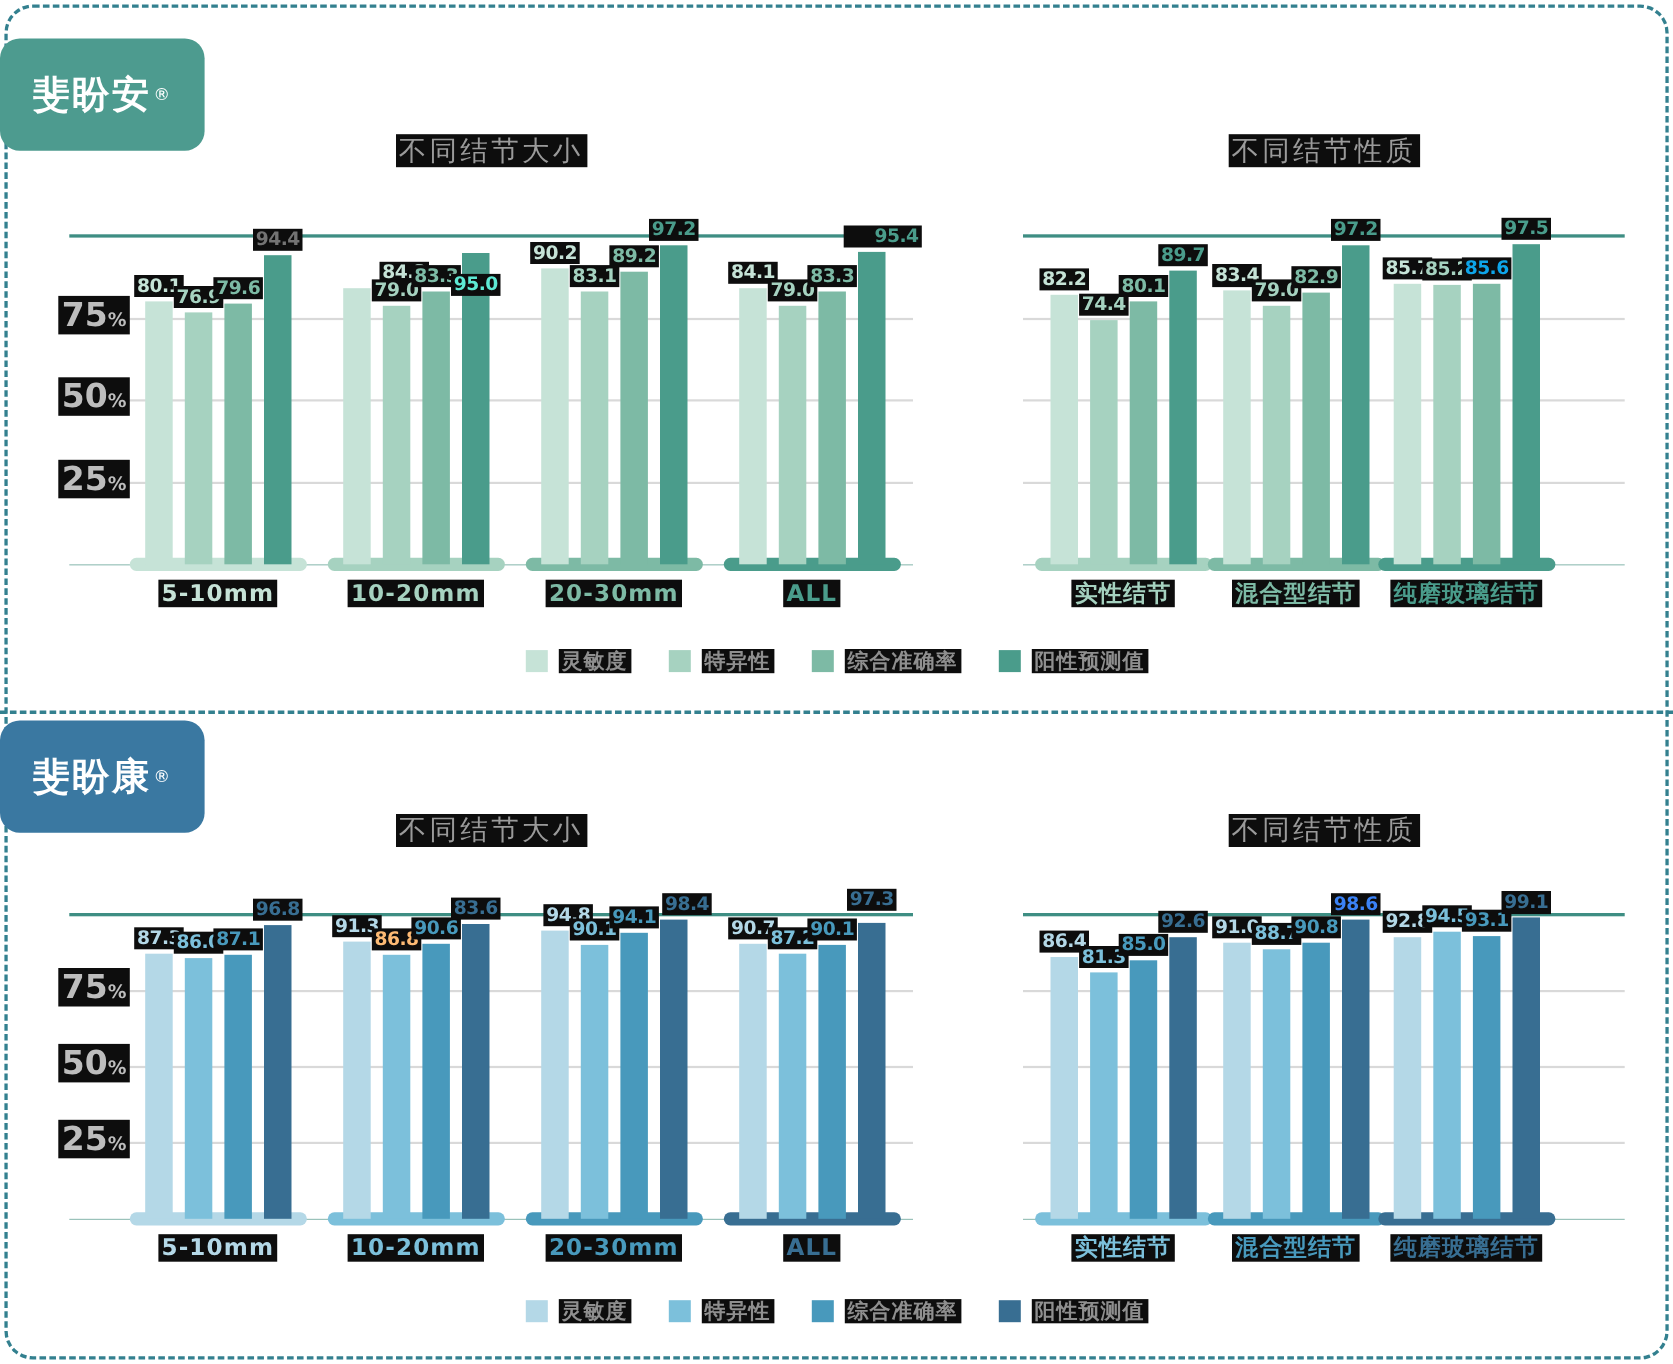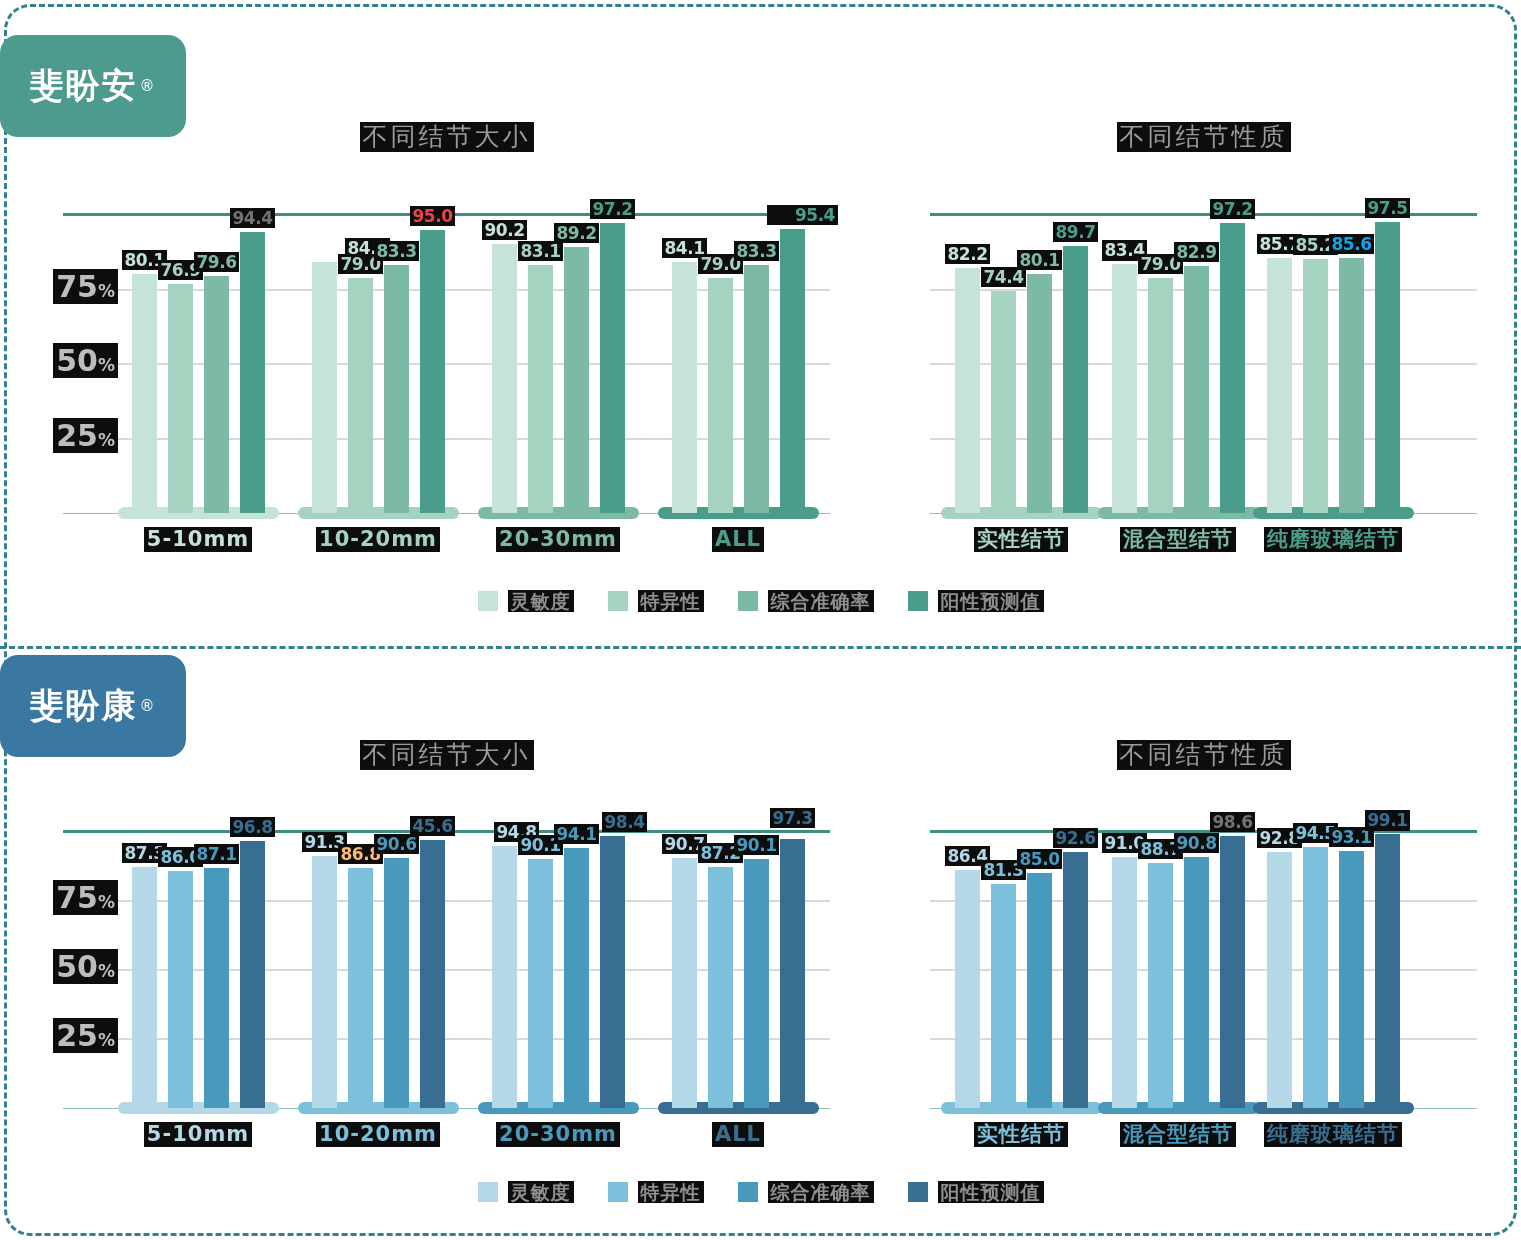--- a/index.html
+++ b/index.html
@@ -68,21 +68,21 @@
       <div class="val-label" style="left: 227px; top: 207.688px;"><div class="chip" style="color: #737373;">94.4</div></div>
       <div class="cat-label" style="left: 92px; top: 527px;"><div class="chip" style="color: rgb(198, 227, 215);">5-10mm</div></div>
       <div class="pedestal" style="left: 298px; top: 507px; width: 161px; background: rgb(166, 210, 192);"></div>
       <div class="bar" style="left: 312px; top: 262.084px; width: 25px; height: 250.916px; background: rgb(198, 227, 215);"></div>
       <div class="val-label" style="left: 299px; top: 238.084px; margin-left: 43px;"><div class="chip" style="color: rgb(198, 227, 215);">84.2</div></div>
       <div class="bar" style="left: 348px; top: 277.58px; width: 25px; height: 235.42px; background: rgb(166, 210, 192);"></div>
       <div class="val-label" style="left: 335px; top: 253.58px;"><div class="chip" style="color: rgb(166, 210, 192);">79.0</div></div>
       <div class="bar" style="left: 384px; top: 264.766px; width: 25px; height: 248.234px; background: rgb(125, 186, 165);"></div>
       <div class="val-label" style="left: 371px; top: 240.766px;"><div class="chip" style="color: rgb(125, 186, 165);">83.3</div></div>
       <div class="bar" style="left: 420px; top: 229.9px; width: 25px; height: 283.1px; background: rgb(74, 156, 139);"></div>
-      <div class="val-label" style="left: 407px; top: 205.9px;"><div class="chip" style="color: #ef4444;">95.0</div></div>
+      <div class="val-label" style="left: 407px; top: 205.9px;"><div class="chip" style="color: #5eead4; margin-top: 43px;">95.0</div></div>
       <div class="cat-label" style="left: 272px; top: 527px;"><div class="chip" style="color: rgb(166, 210, 192);">10-20mm</div></div>
       <div class="pedestal" style="left: 478px; top: 507px; width: 161px; background: rgb(125, 186, 165);"></div>
       <div class="bar" style="left: 492px; top: 244.204px; width: 25px; height: 268.796px; background: rgb(198, 227, 215);"></div>
       <div class="val-label" style="left: 479px; top: 220.204px;"><div class="chip" style="color: rgb(198, 227, 215);">90.2</div></div>
       <div class="bar" style="left: 528px; top: 265.362px; width: 25px; height: 247.638px; background: rgb(166, 210, 192);"></div>
       <div class="val-label" style="left: 515px; top: 241.362px;"><div class="chip" style="color: rgb(166, 210, 192);">83.1</div></div>
       <div class="bar" style="left: 564px; top: 247.184px; width: 25px; height: 265.816px; background: rgb(125, 186, 165);"></div>
       <div class="val-label" style="left: 551px; top: 223.184px;"><div class="chip" style="color: rgb(125, 186, 165);">89.2</div></div>
       <div class="bar" style="left: 600px; top: 223.344px; width: 25px; height: 289.656px; background: rgb(74, 156, 139);"></div>
       <div class="val-label" style="left: 587px; top: 199.344px;"><div class="chip" style="color: rgb(74, 156, 139);">97.2</div></div>
@@ -178,21 +178,21 @@
       <div class="val-label" style="left: 227px; top: 168.832px;"><div class="chip" style="color: rgb(56, 110, 146);">96.8</div></div>
       <div class="cat-label" style="left: 92px; top: 474px;"><div class="chip" style="color: rgb(180, 216, 231);">5-10mm</div></div>
       <div class="pedestal" style="left: 298px; top: 454px; width: 161px; background: rgb(124, 192, 219);"></div>
       <div class="bar" style="left: 312px; top: 208.012px; width: 25px; height: 251.988px; background: rgb(180, 216, 231);"></div>
       <div class="val-label" style="left: 299px; top: 184.012px;"><div class="chip" style="color: rgb(180, 216, 231);">91.3</div></div>
       <div class="bar" style="left: 348px; top: 220.432px; width: 25px; height: 239.568px; background: rgb(124, 192, 219);"></div>
       <div class="val-label" style="left: 335px; top: 196.432px;"><div class="chip" style="color: #fdba74;">86.8</div></div>
       <div class="bar" style="left: 384px; top: 209.944px; width: 25px; height: 250.056px; background: rgb(72, 153, 188);"></div>
       <div class="val-label" style="left: 371px; top: 185.944px;"><div class="chip" style="color: rgb(72, 153, 188);">90.6</div></div>
       <div class="bar" style="left: 420px; top: 192.004px; width: 25px; height: 267.996px; background: rgb(56, 110, 146);"></div>
-      <div class="val-label" style="left: 407px; top: 168.004px;"><div class="chip" style="color: rgb(56, 110, 146);">45.6</div></div>
+      <div class="val-label" style="left: 407px; top: 168.004px;"><div class="chip" style="color: rgb(56, 110, 146);">83.6</div></div>
       <div class="cat-label" style="left: 272px; top: 474px;"><div class="chip" style="color: rgb(124, 192, 219);">10-20mm</div></div>
       <div class="pedestal" style="left: 478px; top: 454px; width: 161px; background: rgb(72, 153, 188);"></div>
       <div class="bar" style="left: 492px; top: 198.352px; width: 25px; height: 261.648px; background: rgb(180, 216, 231);"></div>
       <div class="val-label" style="left: 479px; top: 174.352px; margin-left: 12px;"><div class="chip" style="color: rgb(180, 216, 231);">94.8</div></div>
       <div class="bar" style="left: 528px; top: 211.324px; width: 25px; height: 248.676px; background: rgb(124, 192, 219);"></div>
       <div class="val-label" style="left: 515px; top: 187.324px;"><div class="chip" style="color: rgb(124, 192, 219);">90.1</div></div>
       <div class="bar" style="left: 564px; top: 200.284px; width: 25px; height: 259.716px; background: rgb(72, 153, 188);"></div>
       <div class="val-label" style="left: 551px; top: 176.284px;"><div class="chip" style="color: rgb(72, 153, 188);">94.1</div></div>
       <div class="bar" style="left: 600px; top: 188.416px; width: 25px; height: 271.584px; background: rgb(56, 110, 146);"></div>
       <div class="val-label" style="left: 587px; top: 164.416px; margin-left: 12px;"><div class="chip" style="color: rgb(56, 110, 146);">98.4</div></div>
@@ -224,21 +224,21 @@
       <div class="val-label" style="left: 1050px; top: 180.424px;"><div class="chip" style="color: rgb(56, 110, 146);">92.6</div></div>
       <div class="cat-label" style="left: 915px; top: 474px;"><div class="chip" style="color: rgb(124, 192, 219);">实性结节</div></div>
       <div class="pedestal" style="left: 1098px; top: 454px; width: 161px; background: rgb(72, 153, 188);"></div>
       <div class="bar" style="left: 1112px; top: 208.84px; width: 25px; height: 251.16px; background: rgb(180, 216, 231);"></div>
       <div class="val-label" style="left: 1099px; top: 184.84px;"><div class="chip" style="color: rgb(180, 216, 231);">91.0</div></div>
       <div class="bar" style="left: 1148px; top: 215.188px; width: 25px; height: 244.812px; background: rgb(124, 192, 219);"></div>
       <div class="val-label" style="left: 1135px; top: 191.188px;"><div class="chip" style="color: rgb(124, 192, 219);">88.7</div></div>
       <div class="bar" style="left: 1184px; top: 209.392px; width: 25px; height: 250.608px; background: rgb(72, 153, 188);"></div>
       <div class="val-label" style="left: 1171px; top: 185.392px;"><div class="chip" style="color: rgb(72, 153, 188);">90.8</div></div>
       <div class="bar" style="left: 1220px; top: 187.864px; width: 25px; height: 272.136px; background: rgb(56, 110, 146);"></div>
-      <div class="val-label" style="left: 1207px; top: 163.864px;"><div class="chip" style="color: #737373;">98.6</div></div>
+      <div class="val-label" style="left: 1207px; top: 163.864px;"><div class="chip" style="color: #3b82f6;">98.6</div></div>
       <div class="cat-label" style="left: 1072px; top: 474px;"><div class="chip" style="color: rgb(72, 153, 188);">混合型结节</div></div>
       <div class="pedestal" style="left: 1253px; top: 454px; width: 161px; background: rgb(56, 110, 146);"></div>
       <div class="bar" style="left: 1267px; top: 203.872px; width: 25px; height: 256.128px; background: rgb(180, 216, 231);"></div>
       <div class="val-label" style="left: 1254px; top: 179.872px;"><div class="chip" style="color: rgb(180, 216, 231);">92.8</div></div>
       <div class="bar" style="left: 1303px; top: 199.18px; width: 25px; height: 260.82px; background: rgb(124, 192, 219);"></div>
       <div class="val-label" style="left: 1290px; top: 175.18px;"><div class="chip" style="color: rgb(124, 192, 219);">94.5</div></div>
       <div class="bar" style="left: 1339px; top: 203.044px; width: 25px; height: 256.956px; background: rgb(72, 153, 188);"></div>
       <div class="val-label" style="left: 1326px; top: 179.044px;"><div class="chip" style="color: rgb(72, 153, 188);">93.1</div></div>
       <div class="bar" style="left: 1375px; top: 186.484px; width: 25px; height: 273.516px; background: rgb(56, 110, 146);"></div>
       <div class="val-label" style="left: 1362px; top: 162.484px;"><div class="chip" style="color: rgb(56, 110, 146);">99.1</div></div>

